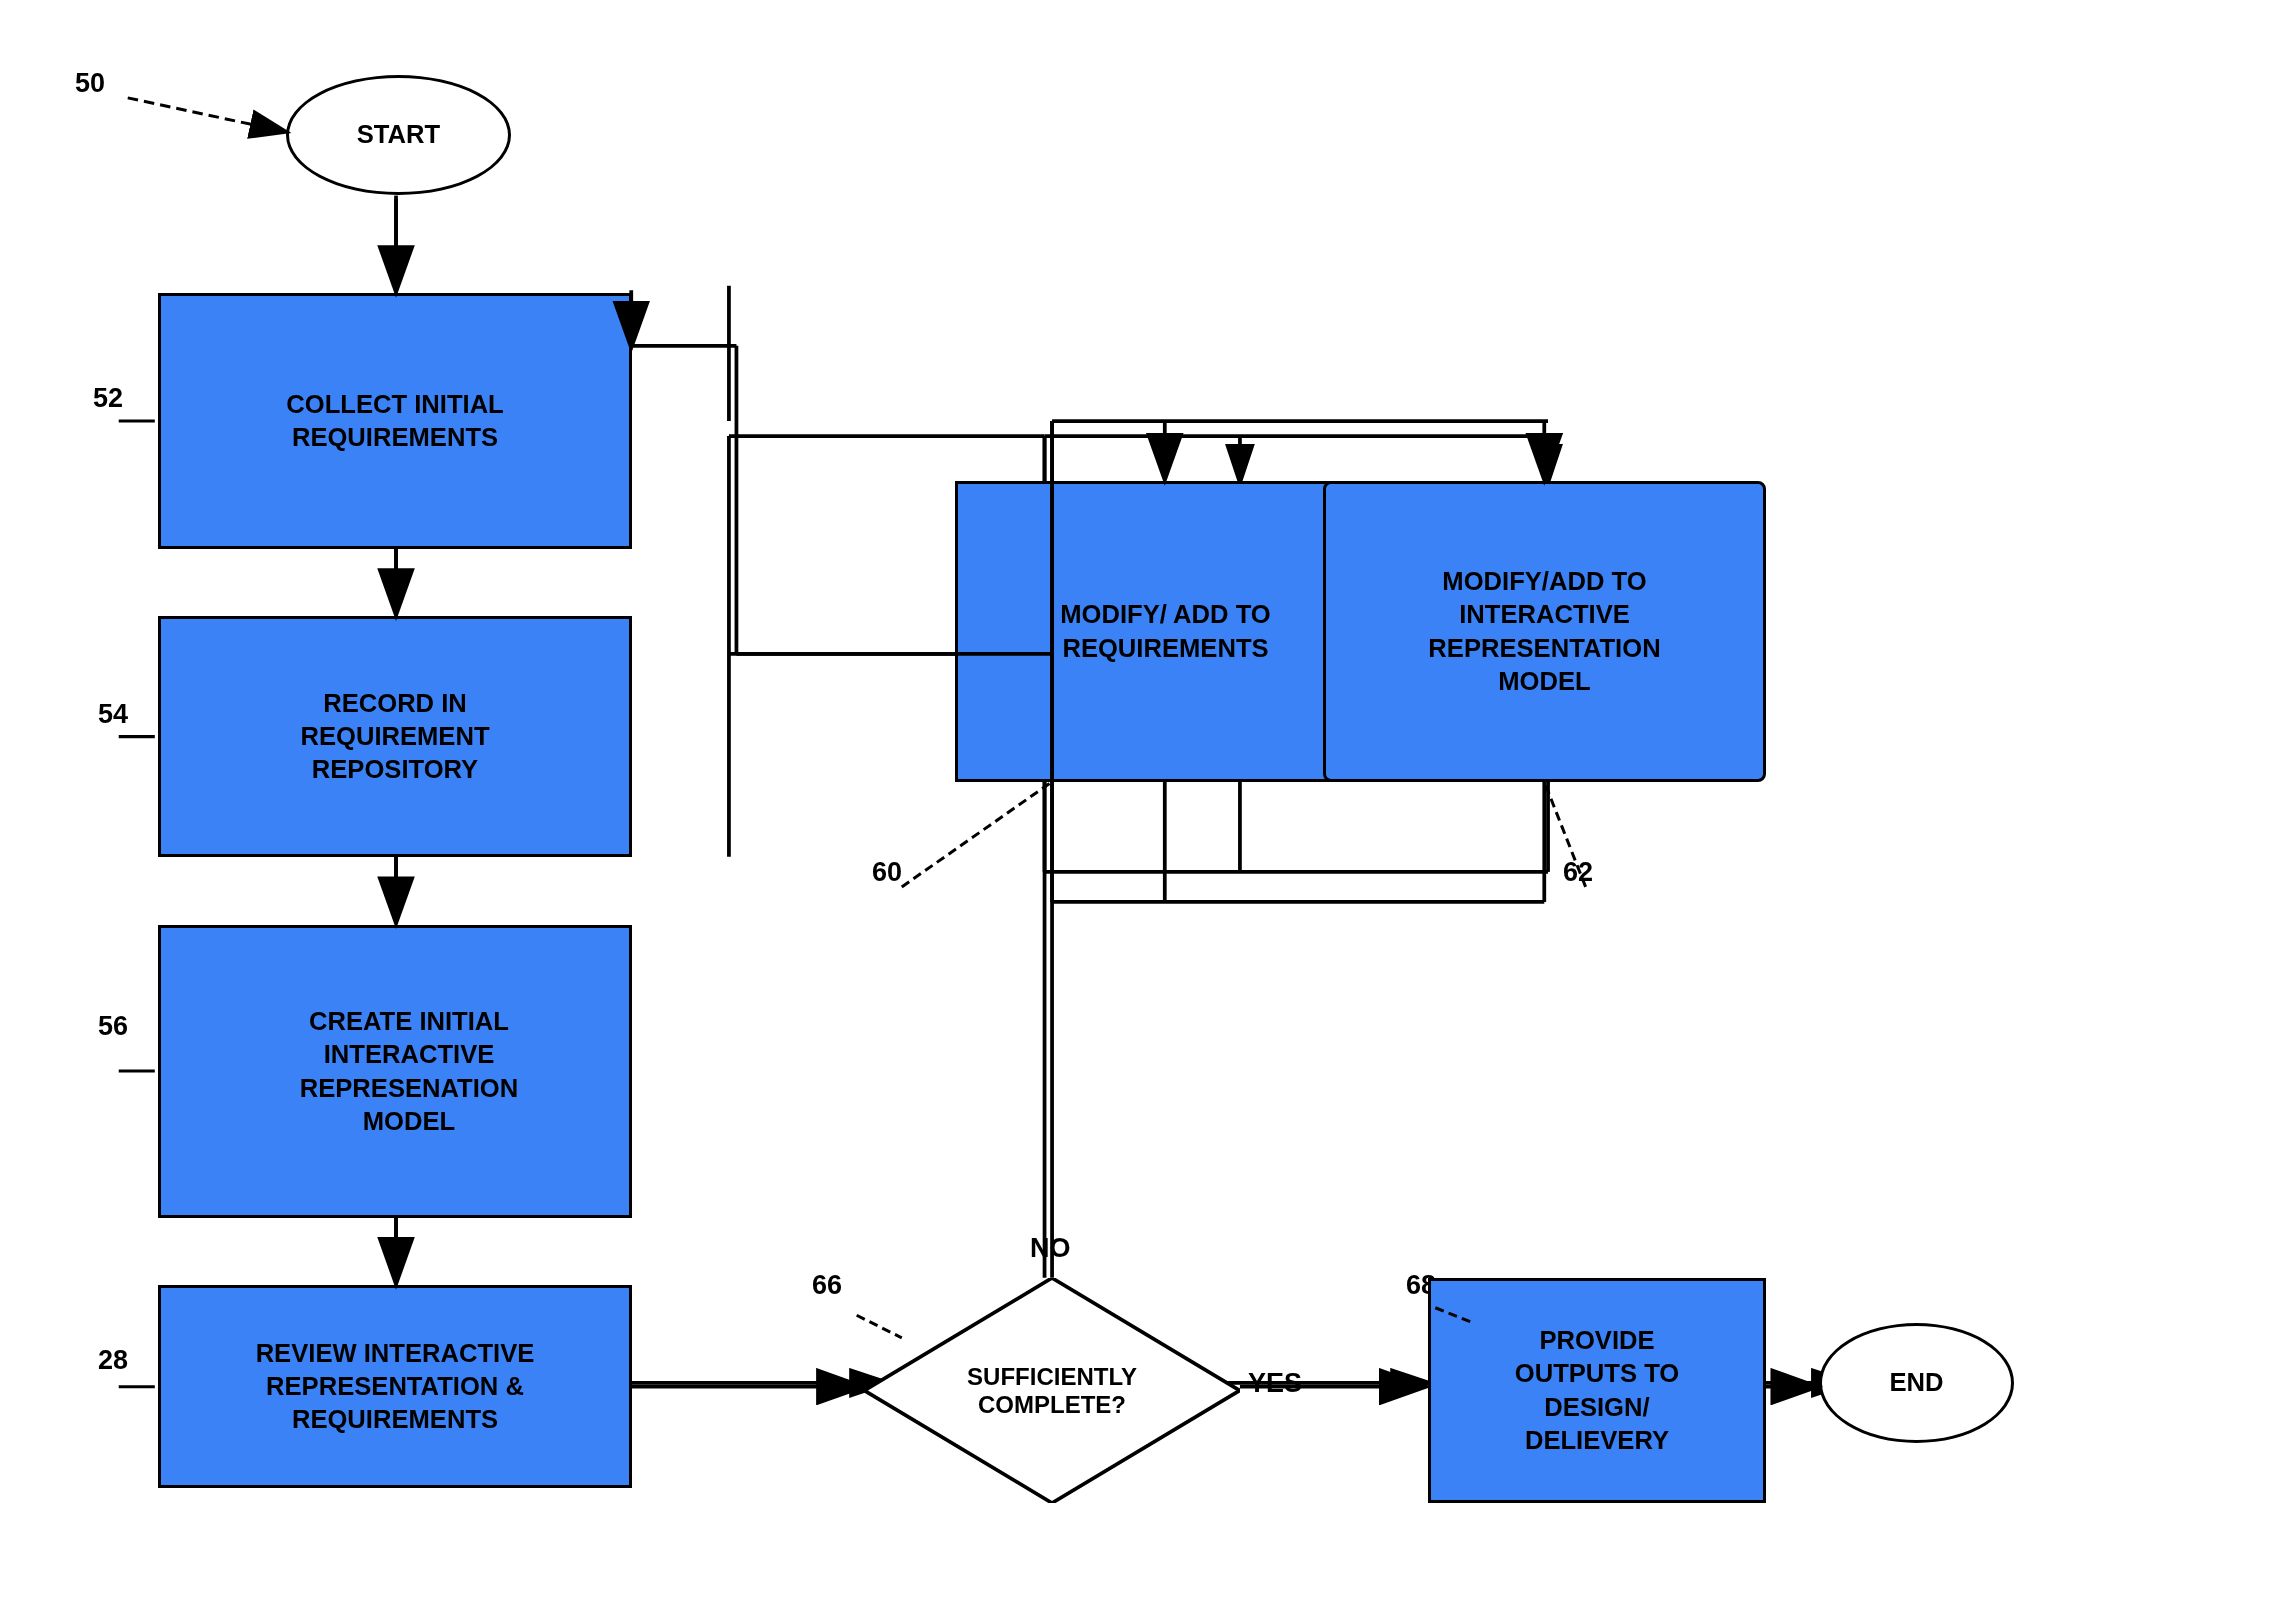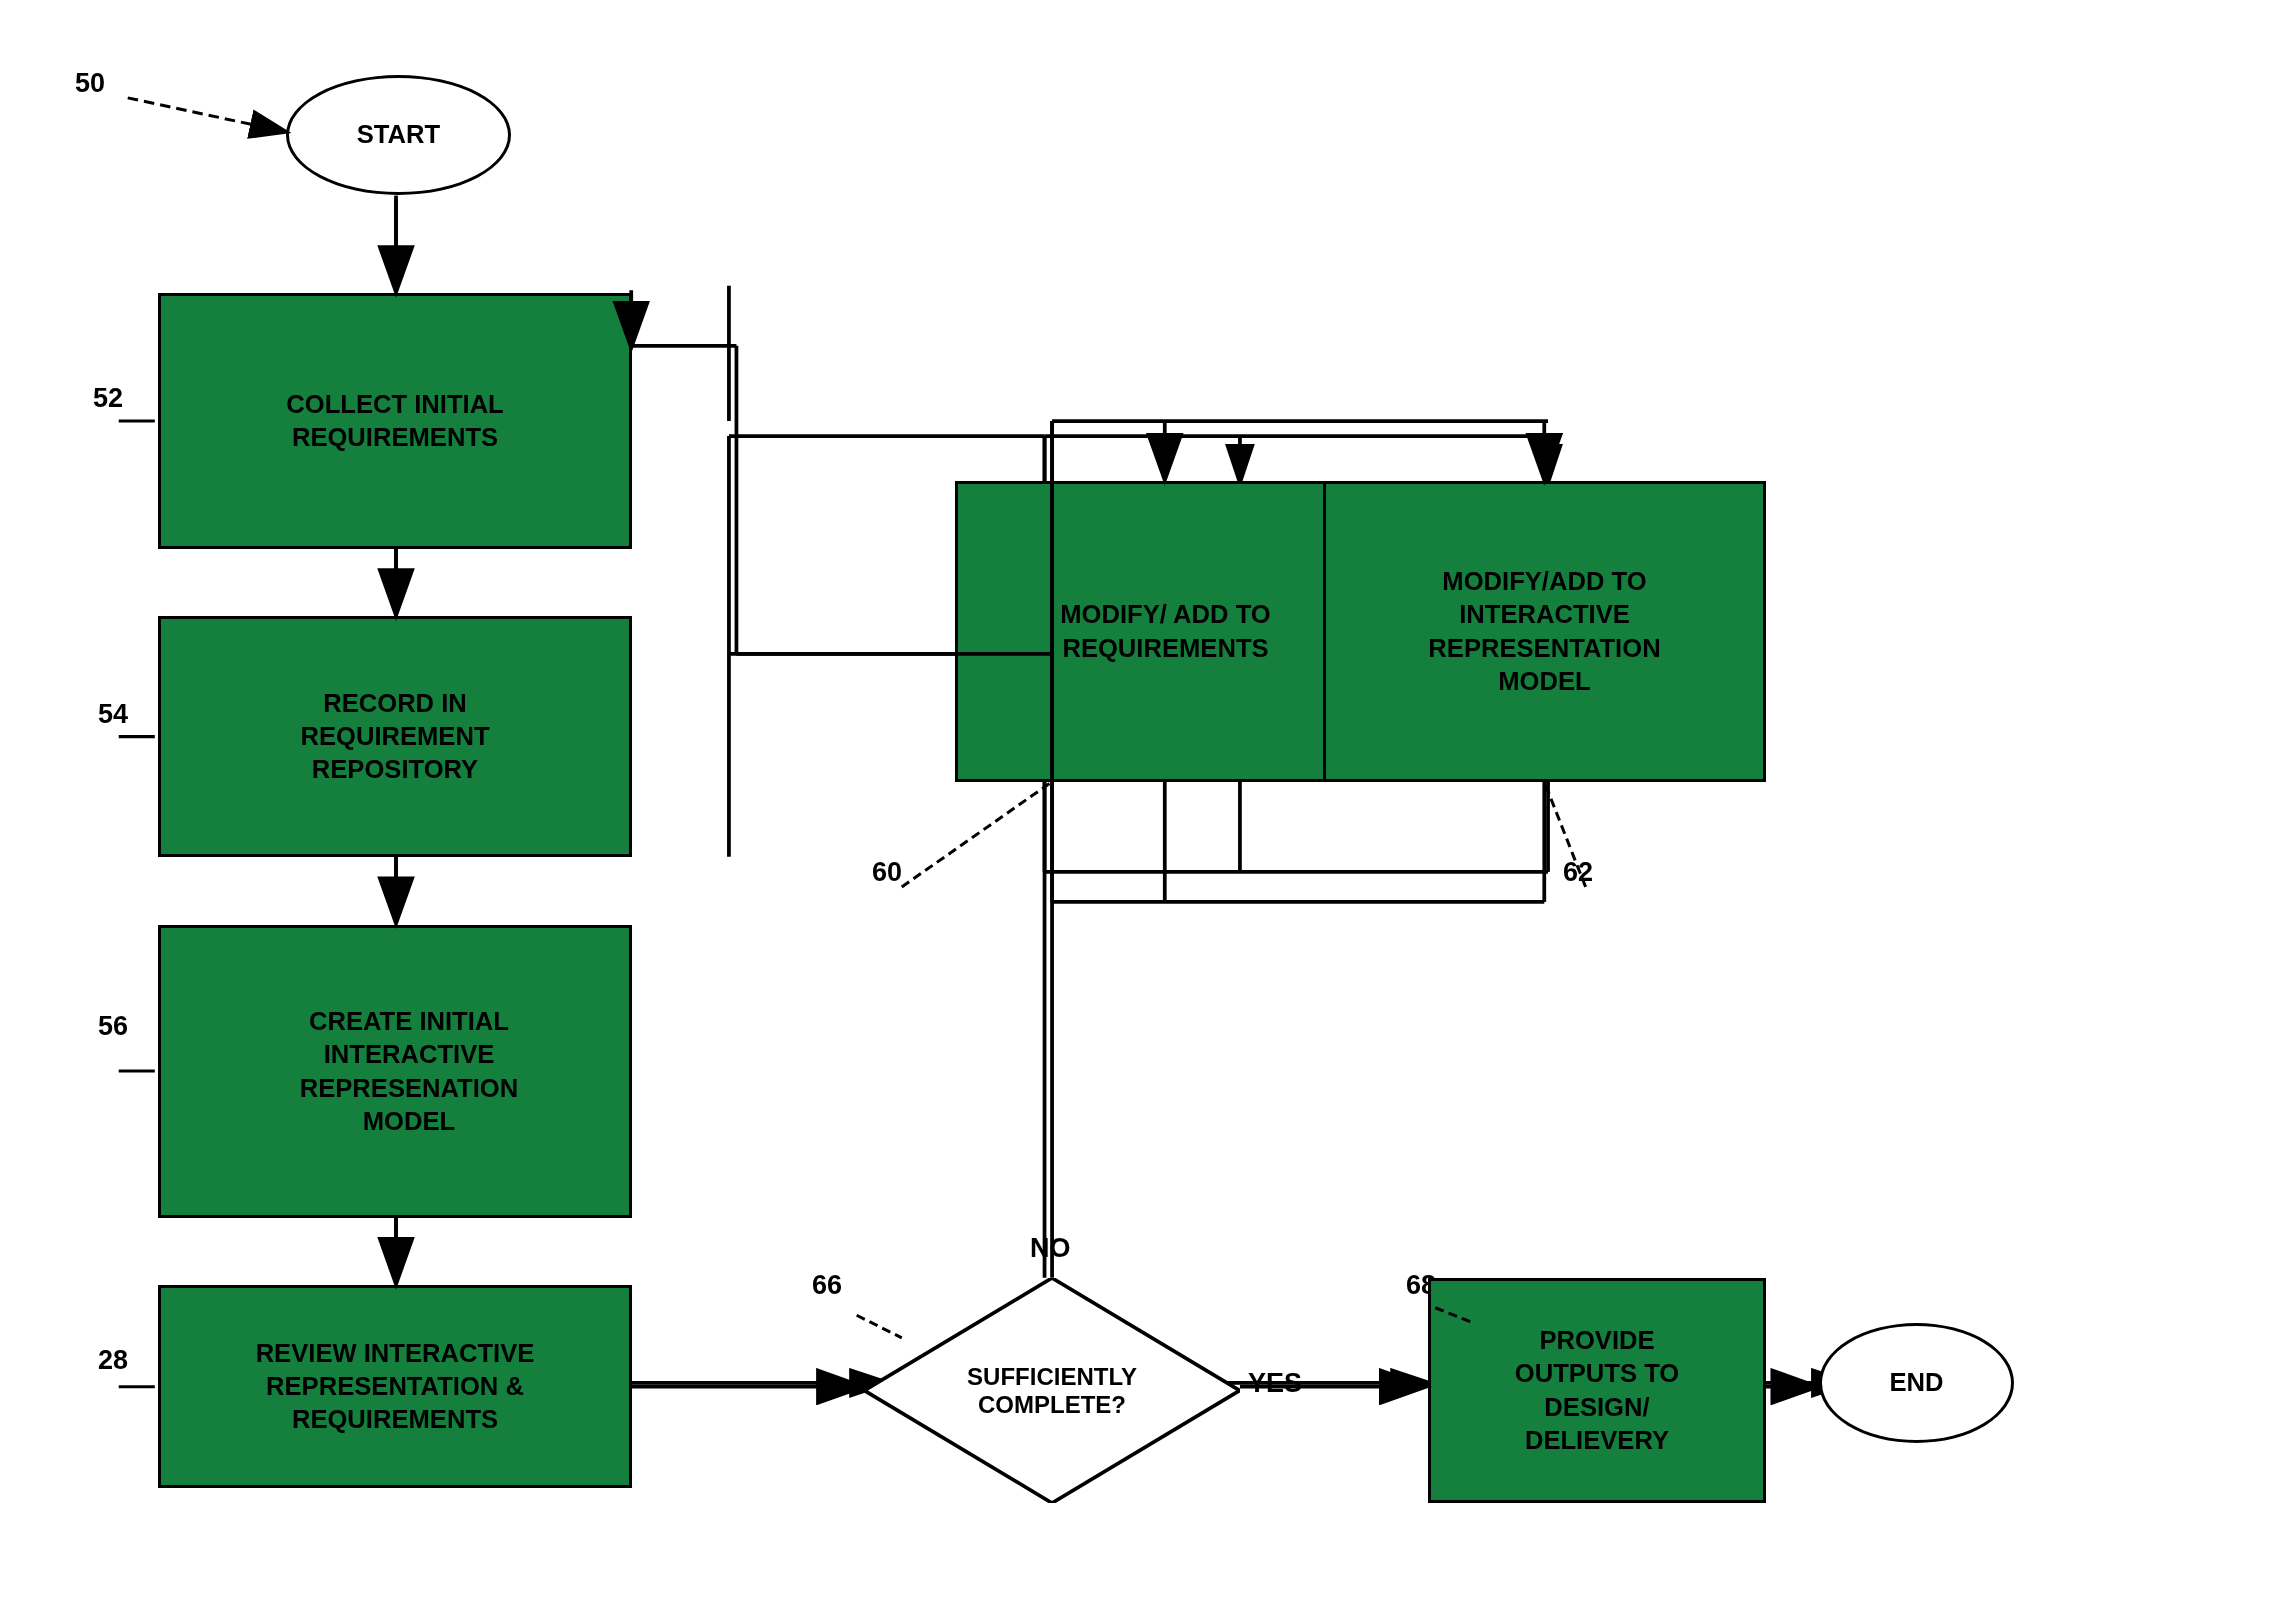--- a/index.html
+++ b/index.html
@@ -24,21 +24,21 @@
     }
     .ref-label {
       font-size: 27px;
       font-weight: bold;
       position: absolute;
     }
     
     .rect-box {
       position: absolute;
       border: 3.8px solid #000;
-      background: #15803d;
+      background: #3b82f6;
       display: flex;
       align-items: center;
       justify-content: center;
     }
     
     .oval {
       position: absolute;
       border: 3.8px solid #000;
       background: #fff;
       border-radius: 50%;
@@ -162,21 +162,21 @@
 
   <div class="ref-label" style="left:872px; top:857px;">60</div>
 
   <div class="rect-box" style="left:955px; top:481px; width:421px; height:301px;">
     <span class="node-label" style="white-space:pre-line;">MODIFY/ ADD TO
 REQUIREMENTS</span>
   </div>
 
   <div class="ref-label" style="left:1563px; top:857px;">62</div>
 
-  <div class="rect-box" style="left:1323px; top:481px; width:443px; height:301px;">
+  <div class="rect-box" style="left:1323px; top:481px; width:443px; height:301px;border-radius:8px;">
     <span class="node-label" style="white-space:pre-line;">MODIFY/ADD TO
 INTERACTIVE
 REPRESENTATION
 MODEL</span>
   </div>
 
   <div class="diamond-container" style="left:864px; top:1278px; width:376px; height:225px;">
     <svg width="376" height="225" viewBox="0 0 500 300">
       <polygon points="250,0 500,150 250,300 0,150" fill="#fff" stroke="#000" stroke-width="5"></polygon>
     </svg>

